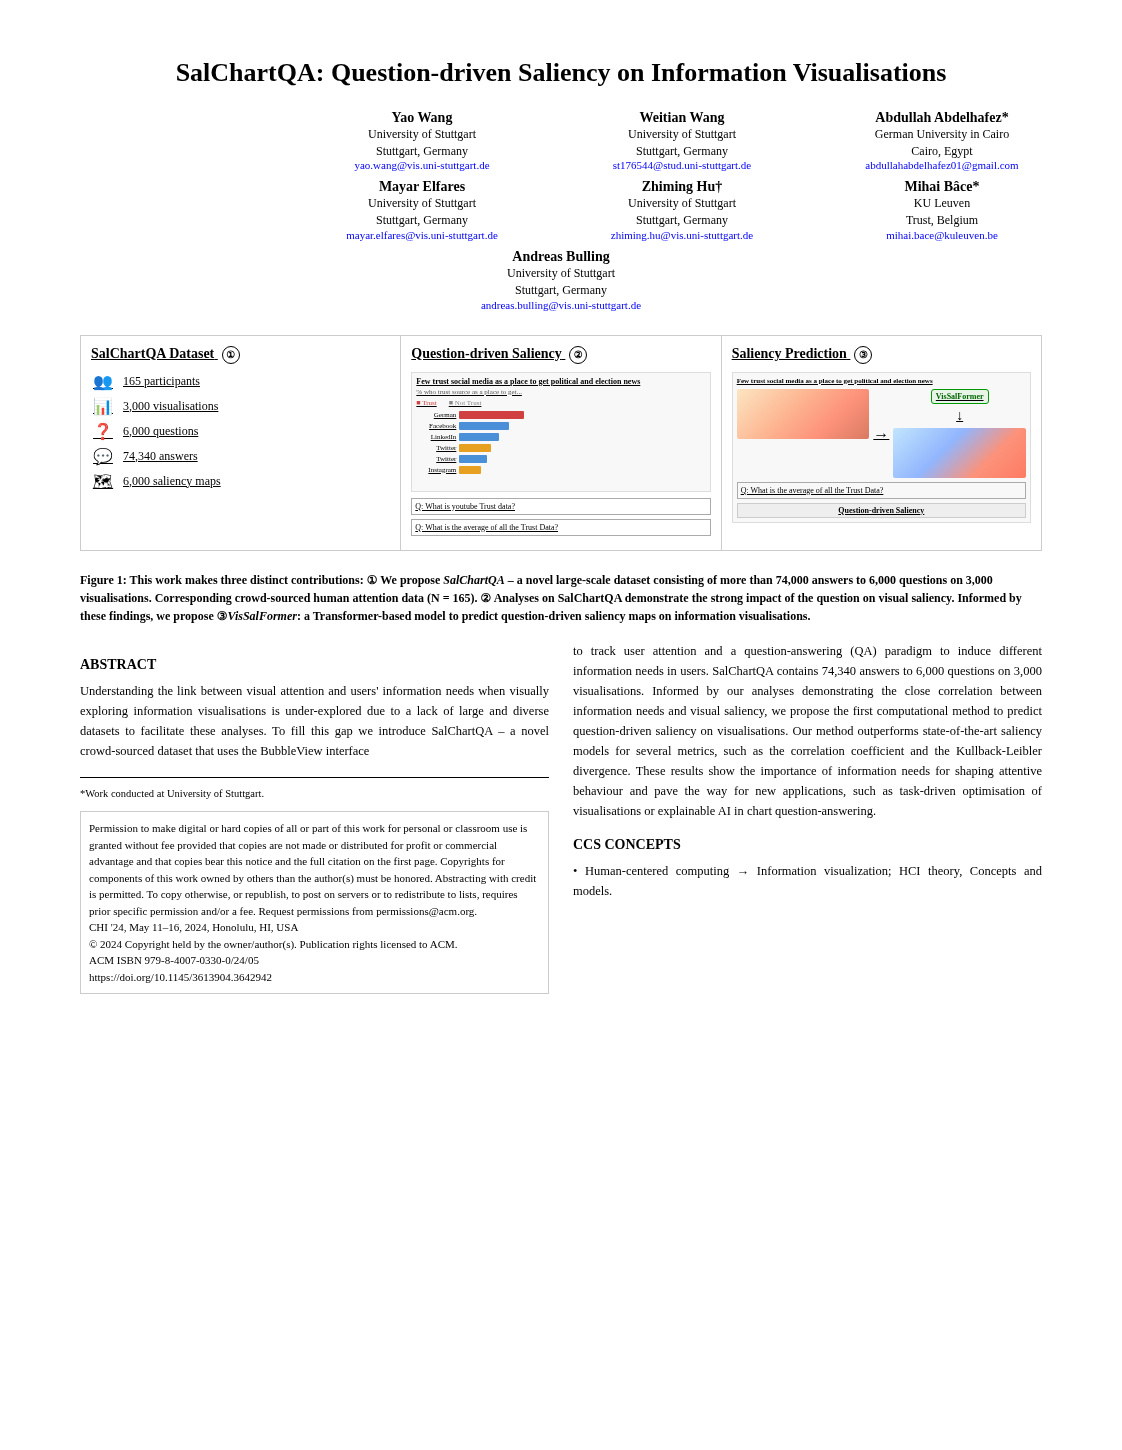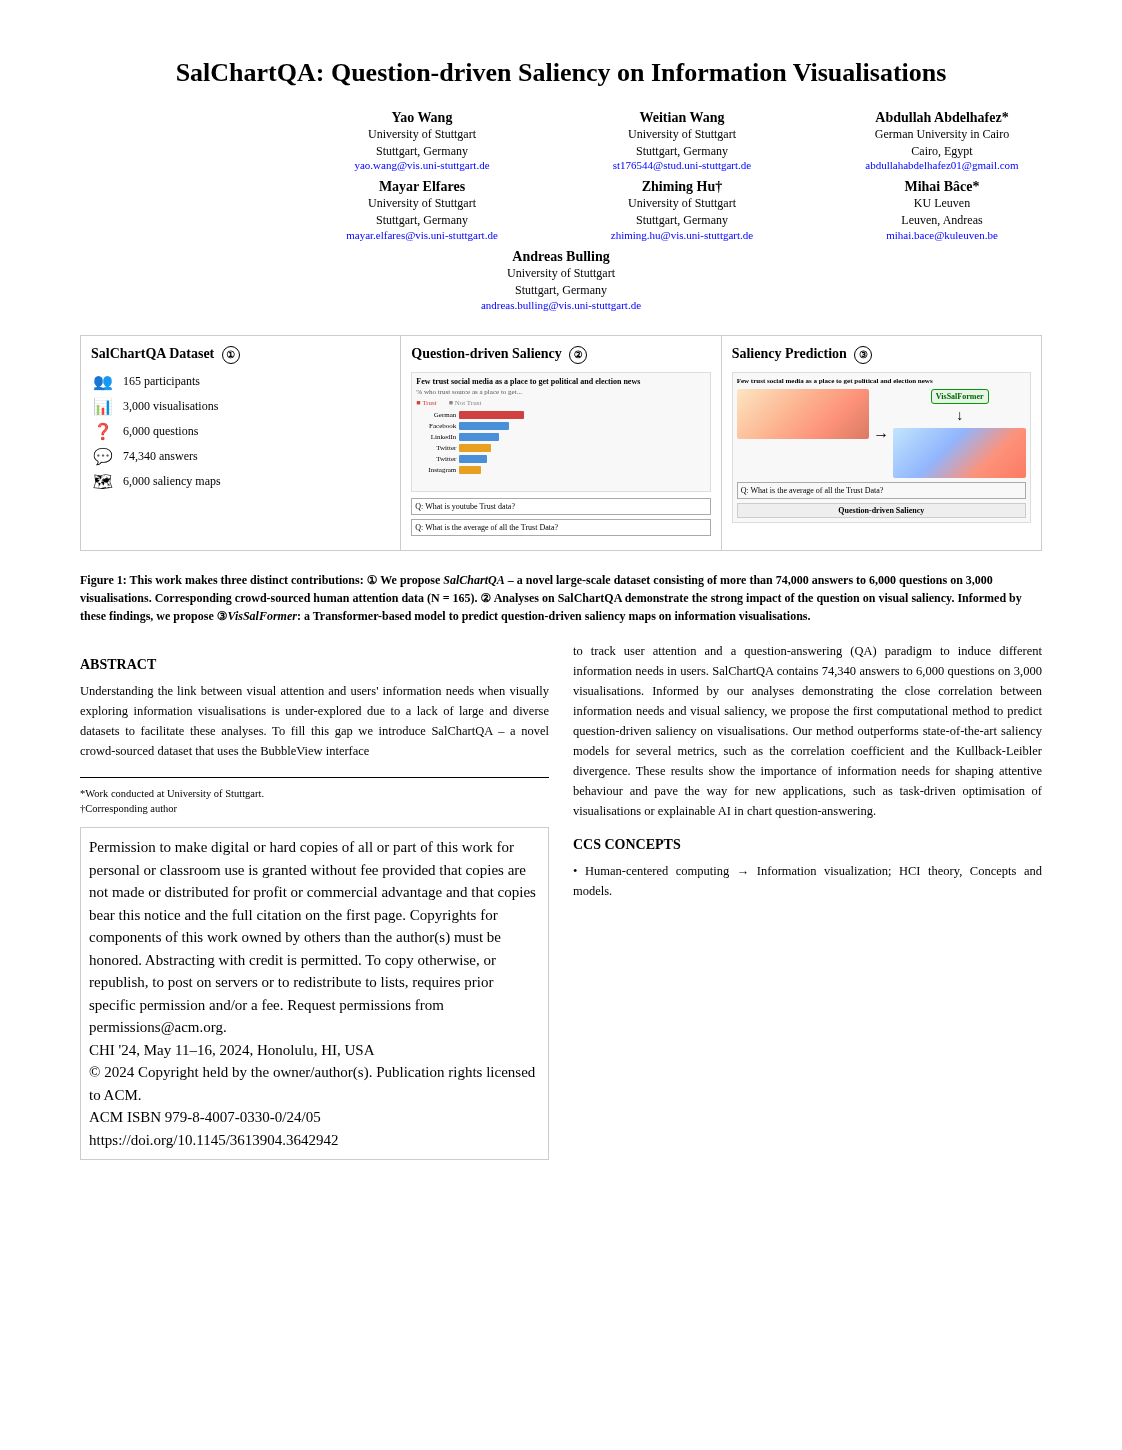--- a/index.html
+++ b/index.html
@@ -54,20 +54,21 @@
       border: 1px solid #ccc;
       display: flex;
       margin: 20px 0;
       min-height: 200px;
     }
     .figure-panel {
       flex: 1;
       border-right: 1px solid #ccc;
       padding: 10px;
       position: relative;
+      text-decoration: underline;
     }
     .figure-panel:last-child {
       border-right: none;
     }
     .panel-title {
       font-weight: bold;
       font-size: 14px;
       margin-bottom: 8px;
     }
     .panel-badge {
@@ -121,21 +122,21 @@
       border-top: 1px solid #000;
       margin-top: 16px;
       padding-top: 8px;
       font-size: 10.5px;
       line-height: 1.5;
     }
     .copyright-box {
       border: 1px solid #ccc;
       margin-top: 10px;
       padding: 8px;
-      font-size: 15px;
+      font-size: 11px;
       line-height: 1.5;
     }
     .panel-viz {
       background: #f8f8f8;
       border: 1px solid #ddd;
       min-height: 120px;
       margin-top: 4px;
       padding: 4px;
       font-size: 9px;
       position: relative;
@@ -243,21 +244,21 @@
     </div>
     <div class="author-block">
       <div class="author-name">Zhiming Hu†</div>
       <div class="author-affil">University of Stuttgart</div>
       <div class="author-affil">Stuttgart, Germany</div>
       <div class="author-email">zhiming.hu@vis.uni-stuttgart.de</div>
     </div>
     <div class="author-block">
       <div class="author-name">Mihai Bâce*</div>
       <div class="author-affil">KU Leuven</div>
-      <div class="author-affil">Leuven, Andreas</div>
+      <div class="author-affil">Trust, Belgium</div>
       <div class="author-email">mihai.bace@kuleuven.be</div>
     </div>
   </div>
 
   <div class="authors-row-center">
     <div class="author-block">
       <div class="author-name">Andreas Bulling</div>
       <div class="author-affil">University of Stuttgart</div>
       <div class="author-affil">Stuttgart, Germany</div>
       <div class="author-email">andreas.bulling@vis.uni-stuttgart.de</div>
@@ -370,21 +371,20 @@
 </div>
 
 <div class="two-col">
 
   <div>
     <div class="section-heading">ABSTRACT</div>
     <p class="abstract-text">Understanding the link between visual attention and users' information needs when visually exploring information visualisations is under-explored due to a lack of large and diverse datasets to facilitate these analyses. To fill this gap we introduce SalChartQA – a novel crowd-sourced dataset that uses the BubbleView interface</p>
 
     <div class="footnote-box">
       <div>*Work conducted at University of Stuttgart.</div>
-      <div>†Corresponding author</div>
     </div>
 
     <div class="copyright-box">
       <p>Permission to make digital or hard copies of all or part of this work for personal or classroom use is granted without fee provided that copies are not made or distributed for profit or commercial advantage and that copies bear this notice and the full citation on the first page. Copyrights for components of this work owned by others than the author(s) must be honored. Abstracting with credit is permitted. To copy otherwise, or republish, to post on servers or to redistribute to lists, requires prior specific permission and/or a fee. Request permissions from permissions@acm.org.</p>
       <p>CHI '24, May 11–16, 2024, Honolulu, HI, USA</p>
       <p>© 2024 Copyright held by the owner/author(s). Publication rights licensed to ACM.</p>
       <p>ACM ISBN 979-8-4007-0330-0/24/05</p>
       <p>https://doi.org/10.1145/3613904.3642942</p>
     </div>
   </div>

